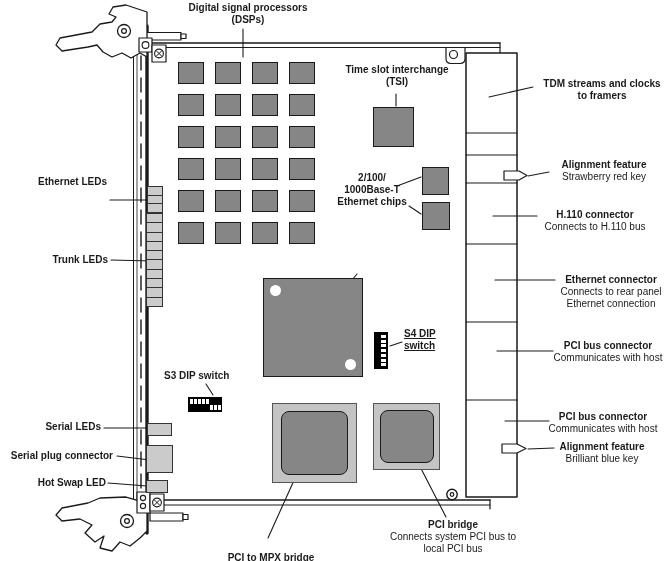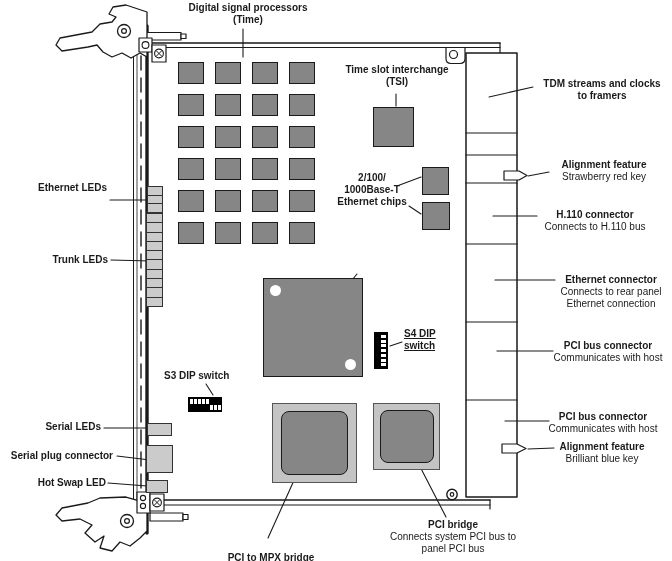--- a/index.html
+++ b/index.html
@@ -206,21 +206,21 @@
       <div class="dip-tick" style="left: 7px; top: 7.7px; width: 5px; height: 3px;"></div>
       <div class="dip-tick" style="left: 7px; top: 12.4px; width: 5px; height: 3px;"></div>
       <div class="dip-tick" style="left: 7px; top: 17.1px; width: 5px; height: 3px;"></div>
       <div class="dip-tick" style="left: 7px; top: 21.8px; width: 5px; height: 3px;"></div>
       <div class="dip-tick" style="left: 7px; top: 26.5px; width: 5px; height: 3px;"></div>
       <div class="dip-tick" style="left: 7px; top: 31.2px; width: 5px; height: 3px;"></div>
     </div>
 
   <div class="lbl center" style="left:148px;top:2px;width:200px;">
     <div class="b">Digital signal processors</div>
-    <div class="b">(Time)</div>
+    <div class="b">(DSPs)</div>
   </div>
 
   <div class="lbl center" style="left:297px;top:64px;width:200px;">
     <div class="b">Time slot interchange</div>
     <div class="b">(TSI)</div>
   </div>
 
   <div class="lbl center" style="left:522px;top:78px;width:160px;">
     <div class="b">TDM streams and clocks</div>
     <div class="b">to framers</div>
@@ -253,21 +253,21 @@
   </div>
 
   <div class="lbl center" style="left:522px;top:441px;width:160px;">
     <div class="b">Alignment feature</div>
     <div>Brilliant blue key</div>
   </div>
 
   <div class="lbl center" style="left:373px;top:519px;width:160px;">
     <div class="b">PCI bridge</div>
     <div>Connects system PCI bus to</div>
-    <div>panel PCI bus</div>
+    <div>local PCI bus</div>
   </div>
 
   <div class="lbl center" style="left:191px;top:540px;width:160px;margin-top:12px;">
     <div class="b">PCI to MPX bridge</div>
   </div>
 
 
   <div class="lbl center" style="left:312px;top:172px;width:120px;">
     <div class="b">2/100/</div>
     <div class="b">1000Base-T</div>
@@ -276,21 +276,21 @@
 
   <div class="lbl" style="left:404px;top:328px;text-decoration:underline;">
     <div class="b">S4 DIP</div>
     <div class="b">switch</div>
   </div>
 
   <div class="lbl" style="left:164px;top:370px;">
     <div class="b">S3 DIP switch</div>
   </div>
 
-  <div class="lbl rightal" style="right:565px;top:182px;text-align:center;">
+  <div class="lbl rightal" style="right:565px;top:176px;text-align:center;">
     <div class="b">Ethernet LEDs</div>
   </div>
 
   <div class="lbl rightal" style="right:564px;top:254px;">
     <div class="b">Trunk LEDs</div>
   </div>
 
   <div class="lbl rightal" style="right:571px;top:421px;">
     <div class="b">Serial LEDs</div>
   </div>

